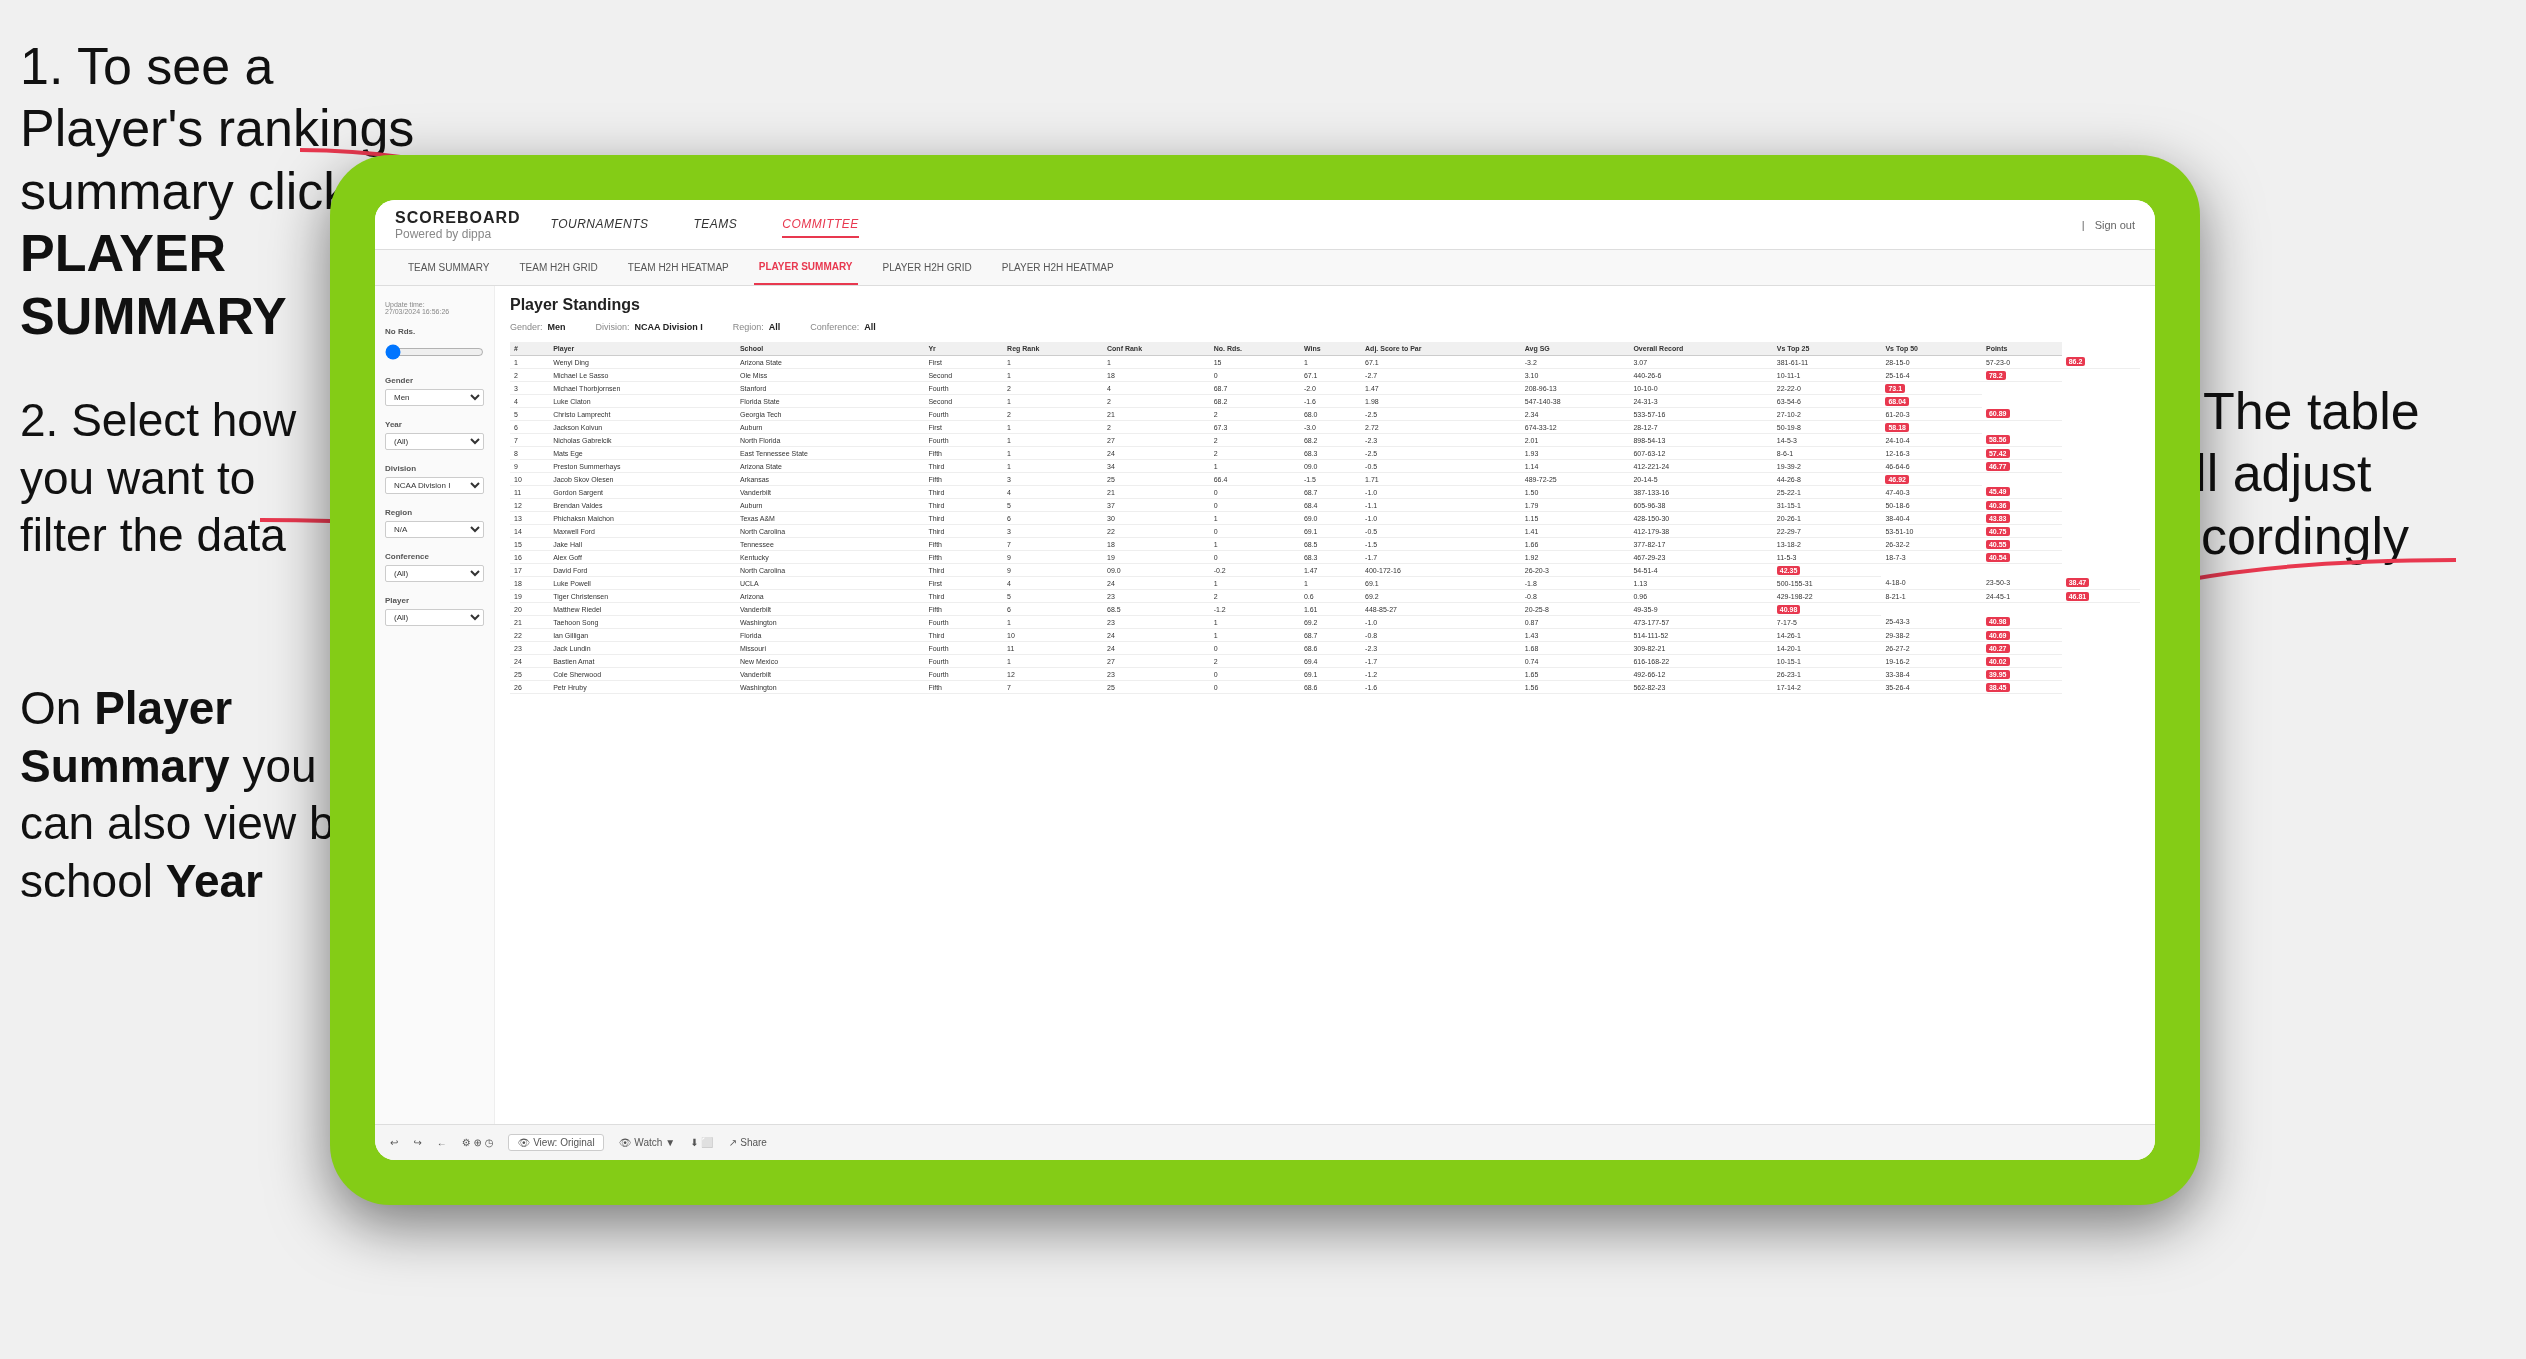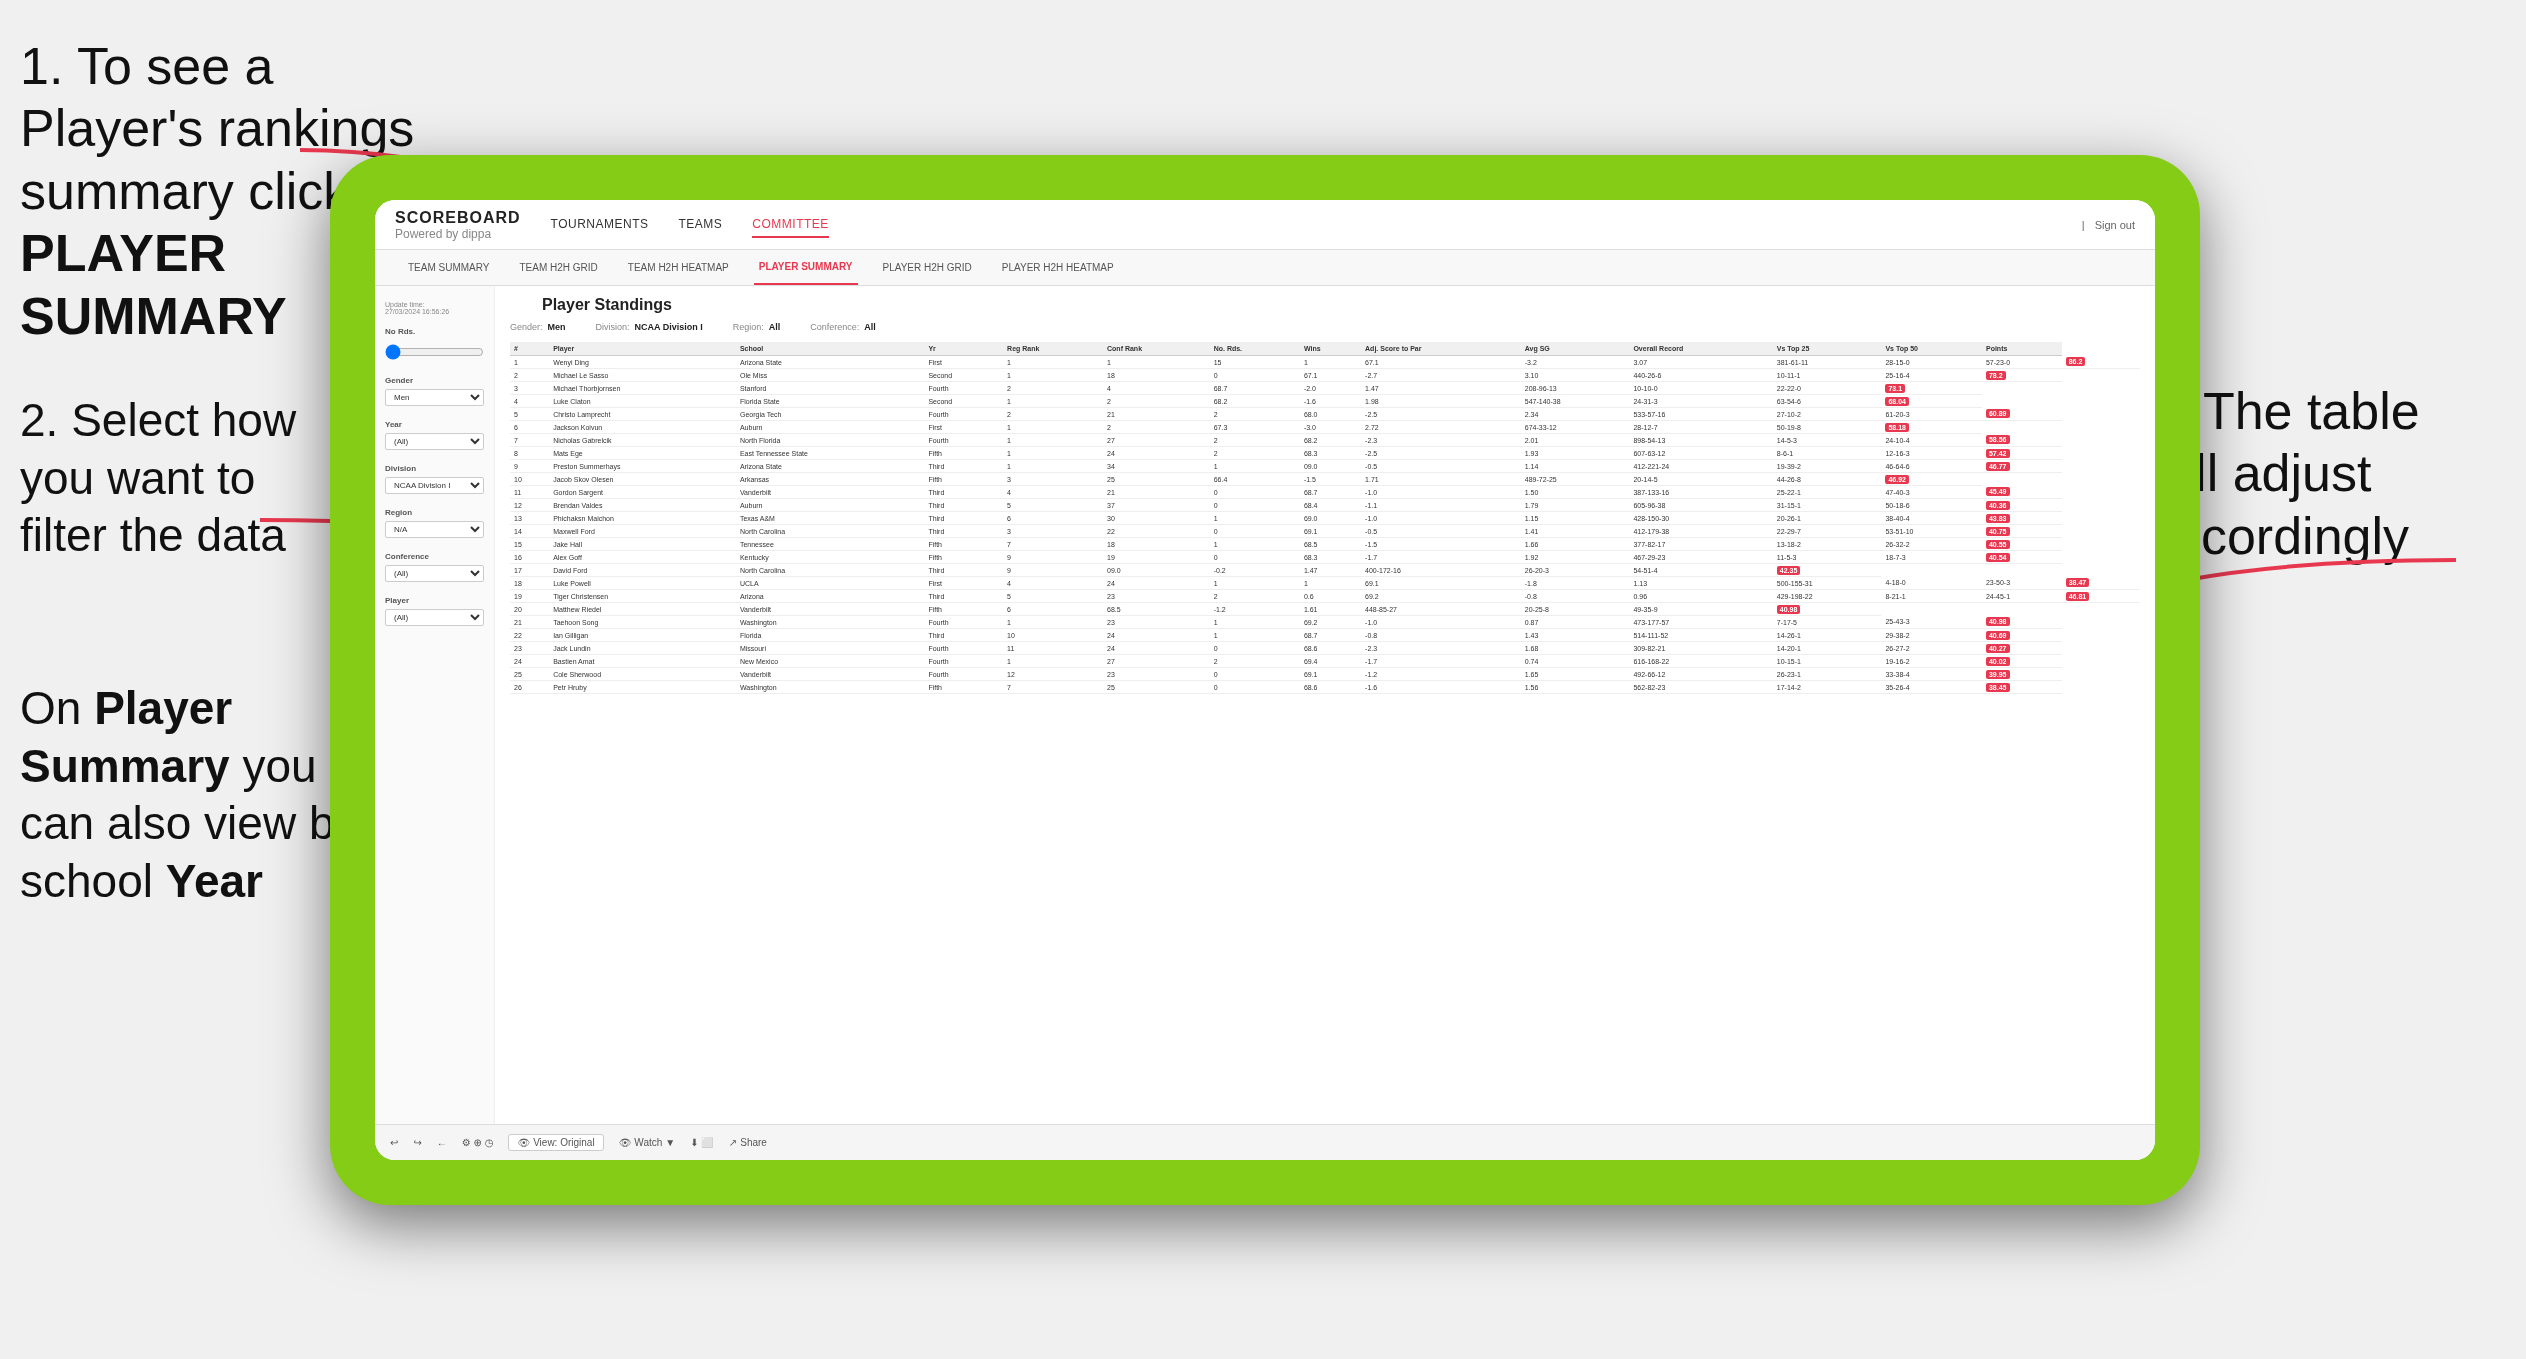--- a/index.html
+++ b/index.html
@@ -109,22 +109,23 @@
       letter-spacing: 1px;
     }
 
     .logo-sub {
       font-size: 12px;
       color: #888;
     }
 
     .nav-items {
       display: flex;
-      gap: 30px;
+      gap: 45px;
       flex: 1;
+      font-style: italic;
     }
 
     .nav-item {
       font-size: 12px;
       color: #333;
       cursor: pointer;
       padding: 5px 0;
       font-weight: 500;
       letter-spacing: 0.5px;
     }
@@ -226,21 +227,20 @@
       flex: 1;
       overflow: auto;
       padding: 10px 15px;
     }
 
     .table-title {
       font-size: 16px;
       font-weight: bold;
       color: #222;
       margin-bottom: 8px;
-      margin-left: 32px;
     }
 
     .filter-row {
       display: flex;
       gap: 30px;
       margin-bottom: 10px;
       font-size: 9px;
       color: #444;
       flex-wrap: wrap;
     }

